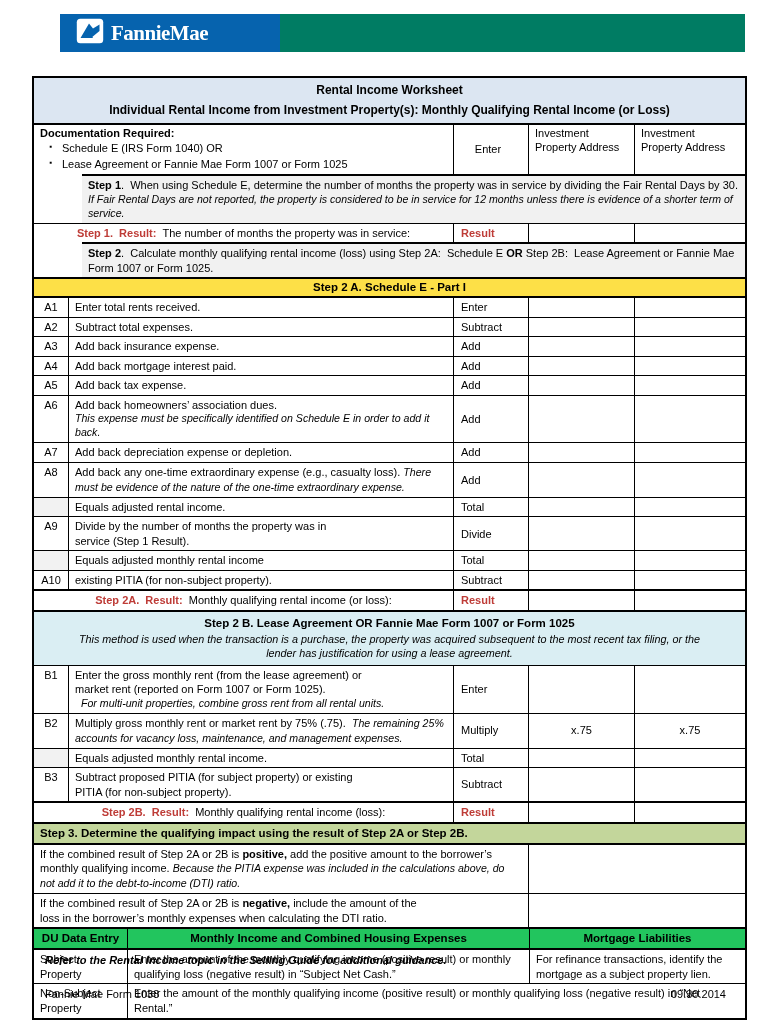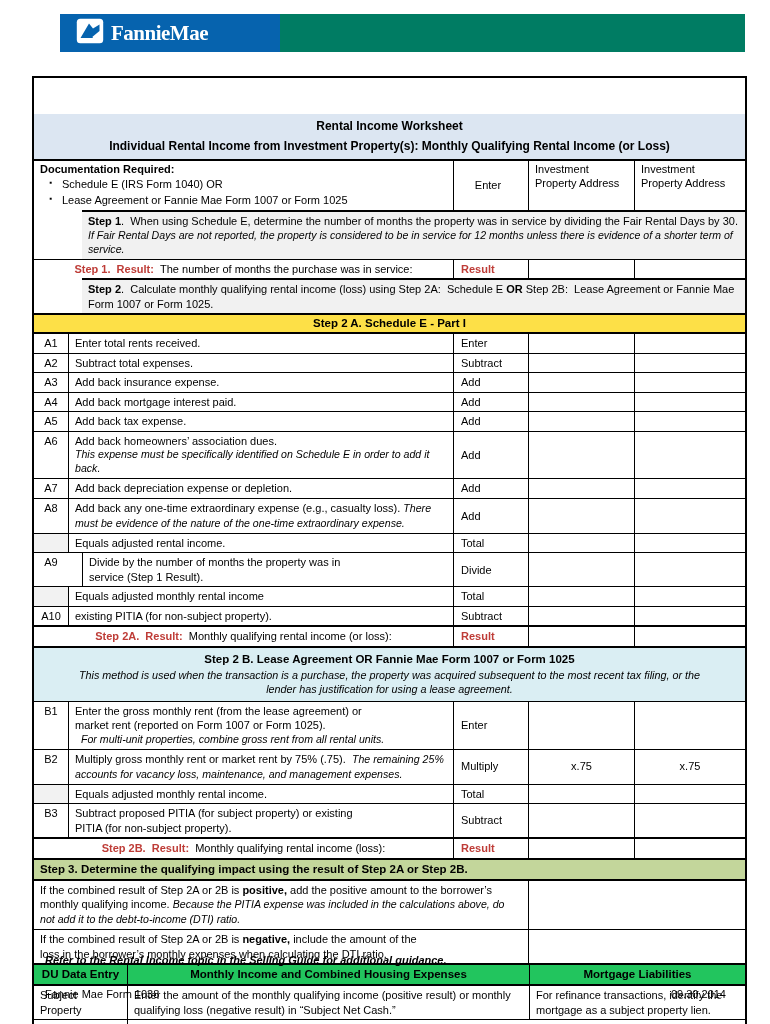--- a/index.html
+++ b/index.html
@@ -13,21 +13,21 @@
   .logo-box{width:220px;height:38px;background:#0663AE;display:flex;align-items:center;padding-left:16px;box-sizing:border-box;}
   .logo-text{color:#fff;font-family:"Liberation Serif",serif;font-size:21px;font-weight:bold;letter-spacing:-0.5px;margin-left:7px;}
   .green-bar{width:465px;height:38px;background:#007C63;}
   
   .tbl{
     position:absolute;top:76px;left:32px;width:715px;
     border:2.5px solid #000;box-sizing:border-box;
     font-size:11px;line-height:1.32;
   }
   .row{display:flex;border-top:1px solid #000;align-items:stretch;}
-  .row.first{border-top:none;margin-top:36px;}
+  .row.first{border-top:none;}
   .row.t2{border-top-width:2.2px;}
   .cell{border-left:1px solid #000;padding:2px 6px;box-sizing:border-box;min-height:17px;}
   .cell:first-child{border-left:none;}
   .c-id{flex:0 0 34px;text-align:center;padding:2px 2px;}
   .c-desc{flex:1;}
   .c-act{flex:0 0 75px;display:flex;align-items:center;padding-left:7px;}
   .c-v1{flex:0 0 106px;}
   .c-v2{flex:0 0 111px;}
   .c-idesc{flex:1;}
   .c-wide{flex:1;}
@@ -107,21 +107,21 @@
 
   <div class="row t2 graybg">
     <div class="cell c-idesc">
       <span class="bold">Step 1</span><span class="pre">.  When using Schedule E, determine the number of months the property was in service by dividing the Fair Rental Days by 30.</span>
       <span class="blockit">If Fair Rental Days are not reported, the property is considered to be in service for 12 months unless there is evidence of a shorter term of service.</span>
     </div>
   </div>
   <div class="row resultrow">
     <div class="cell c-idesc" style="display:flex;align-items:center;justify-content:center;">
       <span class="red pre">Step 1.  Result:</span>
-        <span class="pre">  The number of months the purchase was in service:</span>
+        <span class="pre">  The number of months the property was in service:</span>
     </div>
     <div class="cell c-act red">Result</div>
     <div class="cell c-v1 vcell"></div>
     <div class="cell c-v2 vcell"></div>
   </div>
 
   <div class="row t2 graybg">
     <div class="cell c-idesc">
       <span class="bold">Step 2</span><span class="pre">.  Calculate monthly qualifying rental income (loss) using Step 2A:  Schedule E </span><span class="bold">OR</span><span class="pre"> Step 2B:  Lease Agreement or Fannie Mae Form 1007 or Form 1025.</span>
     </div>
@@ -203,21 +203,21 @@
   <div class="row">
     <div class="cell c-id shade"></div>
     <div class="cell c-desc">Equals adjusted rental income.</div>
     <div class="cell c-act">Total</div>
     <div class="cell c-v1 vcell"></div>
     <div class="cell c-v2 vcell"></div>
   </div>
 
   <div class="row">
     <div class="cell c-id">A9</div>
-    <div class="cell c-desc" style="padding-right:110px;margin-left:14px;">Divide by the number of months the property was in service (Step 1 Result).</div>
+    <div class="cell c-desc" style="padding-right:110px;">Divide by the number of months the property was in service (Step 1 Result).</div>
     <div class="cell c-act">Divide</div>
     <div class="cell c-v1 vcell"></div>
     <div class="cell c-v2 vcell"></div>
   </div>
 
   <div class="row">
     <div class="cell c-id shade"></div>
     <div class="cell c-desc">Equals adjusted monthly rental income</div>
     <div class="cell c-act">Total</div>
     <div class="cell c-v1 vcell"></div>

